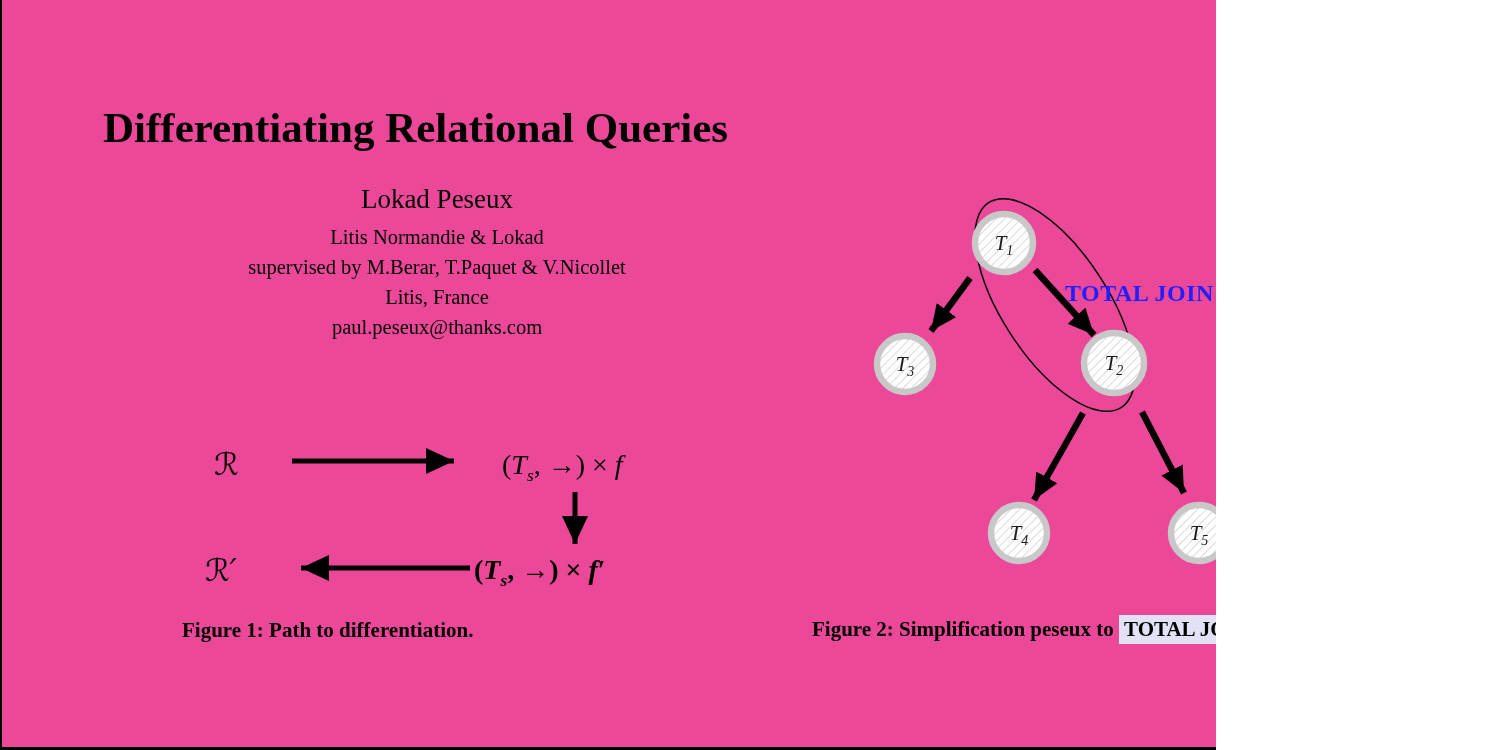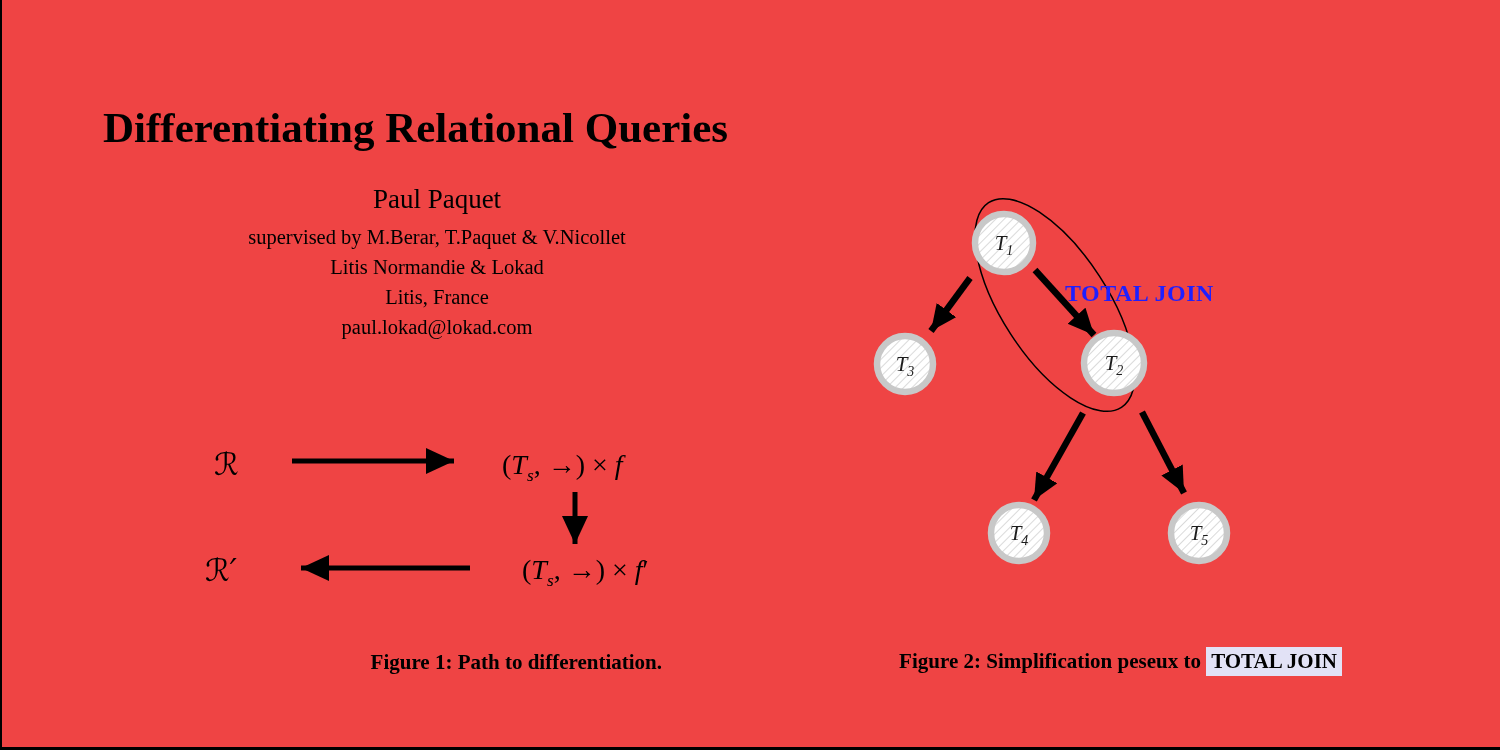--- a/index.html
+++ b/index.html
@@ -1,71 +1,71 @@
 <!DOCTYPE html>
 <html><head>
 <meta charset="utf-8">
 <style>
   html,body { margin:0; padding:0; background:#ffffff; }
   .page {
-    position:relative; width:1500px; height:750px; background:#ef4444;
+    position:relative; width:1216px; height:750px; background:#ec4899;
     border-left:2px solid #000; border-bottom:3px solid #000;
     box-sizing:border-box; overflow:hidden;
     font-family:"Liberation Serif","DejaVu Serif",serif; color:#000;
   }
   .abs { position:absolute; }
   .title { left:101px; top:103px; font-size:43px; font-weight:bold; white-space:nowrap; }
   .authors { left:150px; top:184px; width:570px; text-align:center; }
   .authors .name { font-size:27px; margin:0 0 7px 0; }
   .authors .line { font-size:20.5px; line-height:30px; }
   .mexpr { font-size:28px; white-space:nowrap; }
   .mexpr .it { font-style:italic; }
   .mexpr sub { font-size:0.62em; font-style:italic; }
   .scriptr { font-size:31px; font-style:italic;
              font-family:"DejaVu Serif","DejaVu Sans",serif; white-space:nowrap; }
-  .caption { font-weight:bold; font-size:21px; text-align:right; white-space:nowrap;margin-top:32px; }
+  .caption { font-weight:bold; font-size:21px; text-align:left; white-space:nowrap; }
   .hl { background:#e2e2f6; padding:2px 5px 3px 5px; }
   svg .svgserif { font-family:"Liberation Serif","DejaVu Serif",serif; }
   svg .nodelabel { font-style:italic; font-size:21px; fill:#1c1c1c; }
   svg .nodesub   { font-style:italic; font-size:14px; fill:#1c1c1c; }
   svg .joinlabel { font-weight:bold; font-size:24px; letter-spacing:0.5px; }
 </style>
 </head>
 <body>
 
 <div class="page">
 
   <div class="abs title">Differentiating Relational Queries</div>
 
   <div class="abs authors">
-    <div class="name">Paul Paquet</div>
+    <div class="name">Lokad Peseux</div>
+    <div class="line">Litis Normandie &amp; Lokad</div>
     <div class="line">supervised by M.Berar, T.Paquet &amp; V.Nicollet</div>
-    <div class="line">Litis Normandie &amp; Lokad</div>
     <div class="line">Litis, France</div>
-    <div class="line">paul.lokad@lokad.com</div>
+    <div class="line">paul.peseux@thanks.com</div>
   </div>
 
   <svg class="abs" style="left:180px; top:430px;" width="500" height="170" viewBox="0 0 500 170" xmlns="http://www.w3.org/2000/svg">
     <defs>
       <marker id="ah1" markerWidth="6" markerHeight="5.4" refX="5.6" refY="2.6" orient="auto">
         <path d="M0,0 L5.6,2.6 L0,5.2 z" fill="#000"></path>
       </marker>
     </defs>
     <line x1="110" y1="31" x2="272" y2="31" stroke="#000" stroke-width="5" marker-end="url(#ah1)"></line>
     <line x1="393" y1="62" x2="393" y2="114" stroke="#000" stroke-width="5" marker-end="url(#ah1)"></line>
     <line x1="288" y1="138" x2="119" y2="138" stroke="#000" stroke-width="5" marker-end="url(#ah1)"></line>
   </svg>
 
   <div class="abs scriptr" style="left:212px; top:446px;">ℛ</div>
 
   <div class="abs mexpr" style="left:500px; top:449px;"><span>(</span><span class="it">T</span><sub>s</sub><span>, →) × </span><span class="it">f</span></div>
 
   <div class="abs scriptr" style="left:203px; top:552px;">ℛ′</div>
 
-  <div class="abs mexpr" style="left:520px; top:554px;"><span>(</span><span class="it">T</span><sub>s</sub><span>, →) × </span><span class="it">f</span><span>′</span></div>
+  <div class="abs mexpr" style="left:472px; top:554px;font-weight:bold;"><span>(</span><span class="it">T</span><sub>s</sub><span>, →) × </span><span class="it">f</span><span>′</span></div>
 
   <div class="abs caption" style="left:180px; top:618px; width:480px;">Figure 1: Path to differentiation.</div>
 
   <svg class="abs" style="left:820px; top:180px;" width="500" height="430" viewBox="0 0 500 430" xmlns="http://www.w3.org/2000/svg">
     <defs>
       <marker id="ah2" markerWidth="4.4" markerHeight="4.1" refX="4" refY="1.85" orient="auto">
         <path d="M0,0 L4,1.85 L0,3.7 z" fill="#000"></path>
       </marker>
       <pattern id="hatch" width="6" height="6" patternUnits="userSpaceOnUse" patternTransform="rotate(45)">
         <rect width="6" height="6" fill="#ffffff"></rect>

